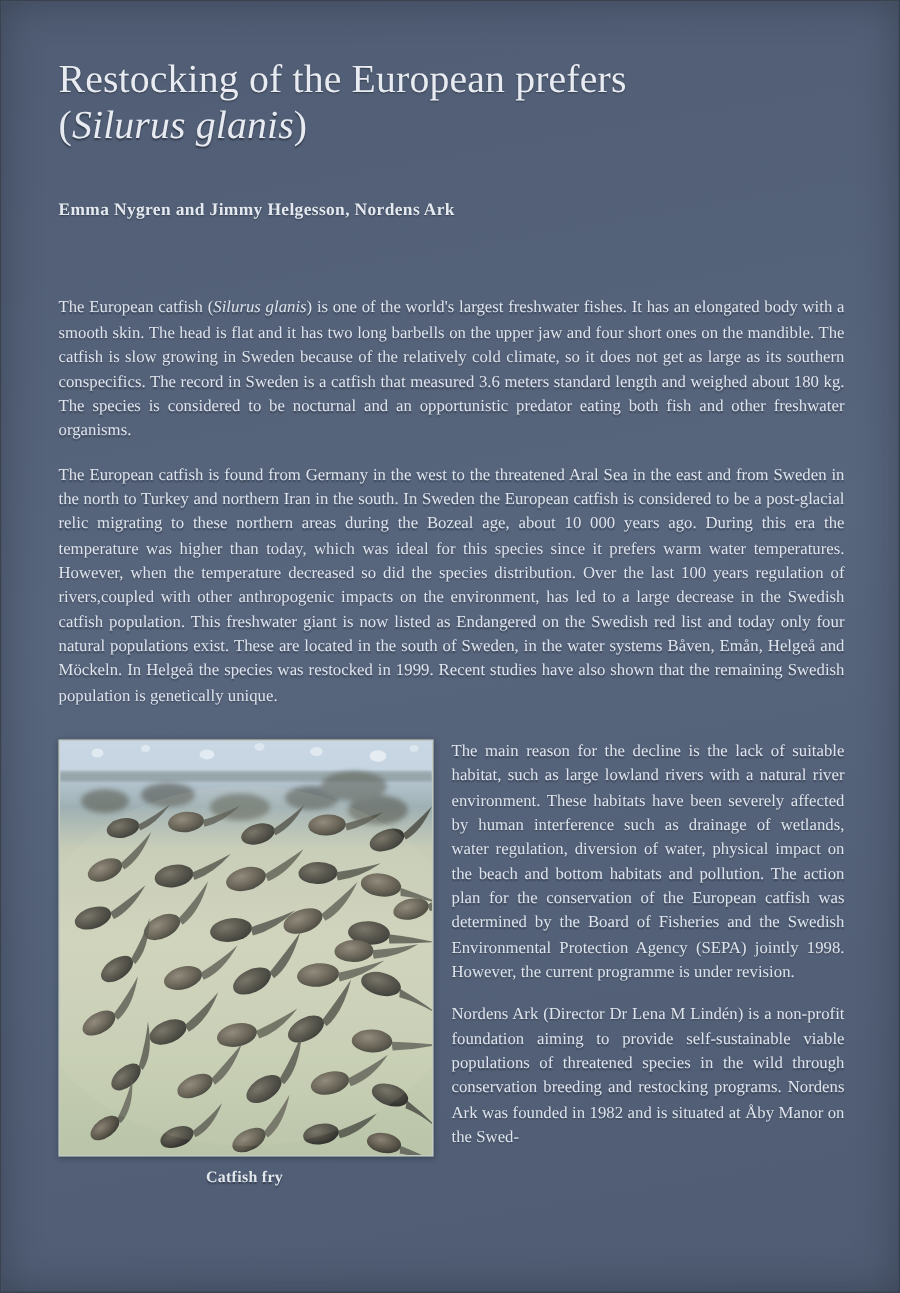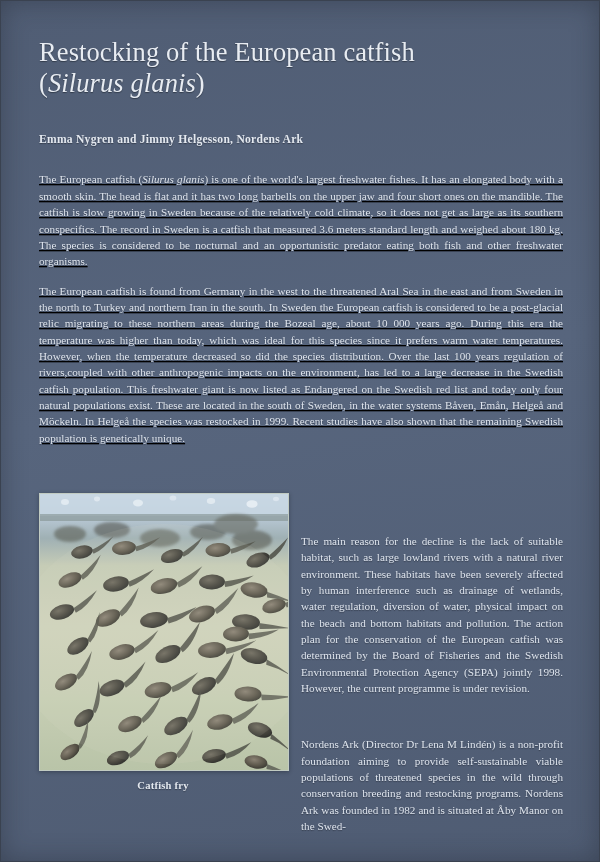--- a/index.html
+++ b/index.html
@@ -55,22 +55,21 @@
     margin-top: 35px;
     color: #e4e9f0;
     font-size: 11.6px;
     font-weight: bold;
     letter-spacing: 0.25px;
     text-shadow: 0 1px 1px rgba(20,25,33,0.45);
   }
 
   
   .body-block {
-    margin-top: 25px;
-    text-decoration: underline;
+    margin-top: 51px;
   }
   p.para {
     color: #dfe5ee;
     font-size: 11.15px;
     line-height: 16.35px;
     text-align: justify;
     margin: 0 0 13px 0;
     letter-spacing: 0.02px;
     text-shadow: 0 1px 1px rgba(22,27,36,0.45);
   }
@@ -91,21 +90,20 @@
     flex: 0 0 248px;
   }
   .text-col {
     flex: 1 1 auto;
     padding-left: 14px;
   }
   .text-col p.para {
     font-size: 11.15px;
     line-height: 16.35px;
     margin-bottom: 12px;
-    margin-top: 40px;
   }
 
   
   .photo-frame {
     width: 248px;
     height: 276px;
     position: relative;
     overflow: hidden;
     border: 1px solid rgba(210,220,232,0.33);
     box-shadow: 0 1px 4px rgba(20,25,33,0.4);
@@ -122,21 +120,21 @@
     text-shadow: 0 1px 1px rgba(22,27,36,0.45);
   }
 </style>
 </head>
 <body>
 
 <div class="page">
 
   <div class="content">
 
-    <h1 class="title"><span>Restocking of the European catfish</span><br><span>(</span><span class="sci">Silurus glanis</span><span>)</span></h1>
+    <h1 class="title"><span>Restocking of the European prefers</span><br><span>(</span><span class="sci">Silurus glanis</span><span>)</span></h1>
 
     <div class="byline">Emma Nygren and Jimmy Helgesson, Nordens Ark</div>
 
     <div class="body-block">
       <p class="para"><span>The European catfish (</span><span class="sci">Silurus glanis</span><span>) is one of the world's largest freshwater fishes. It has an elongated body with a smooth skin. The head is flat and it has two long barbells on the upper jaw and four short ones on the mandible.  The catfish is slow growing in Sweden because of the relatively cold climate, so it does not get as large as its southern conspecifics. The record in Sweden is a catfish that measured 3.6 meters standard length and weighed about 180 kg. The species is considered to be nocturnal and an opportunistic predator eating both fish and other freshwater organisms.</span></p>
 
       <p class="para">The European catfish is found from Germany in the west to the threatened Aral Sea in the east and from Sweden in the north to Turkey and northern Iran in the south.  In Sweden the European catfish is considered to be a post-glacial relic migrating to these northern areas during the Bozeal age, about 10 000 years ago. During this era the temperature was higher than today, which was ideal for this species since it prefers warm water temperatures. However, when the temperature decreased so did the species distribution. Over the last 100 years regulation of rivers,coupled with other anthropogenic impacts on the environment, has led to a large decrease in the Swedish catfish population. This freshwater giant is now listed as Endangered on the Swedish red list and today only four natural populations exist. These are located in the south of  Sweden, in the water systems Båven, Emån, Helgeå and Möckeln. In Helgeå the species was restocked in 1999. Recent studies have also shown that the remaining Swedish population is genetically unique.</p>
     </div>
   </div>
 

